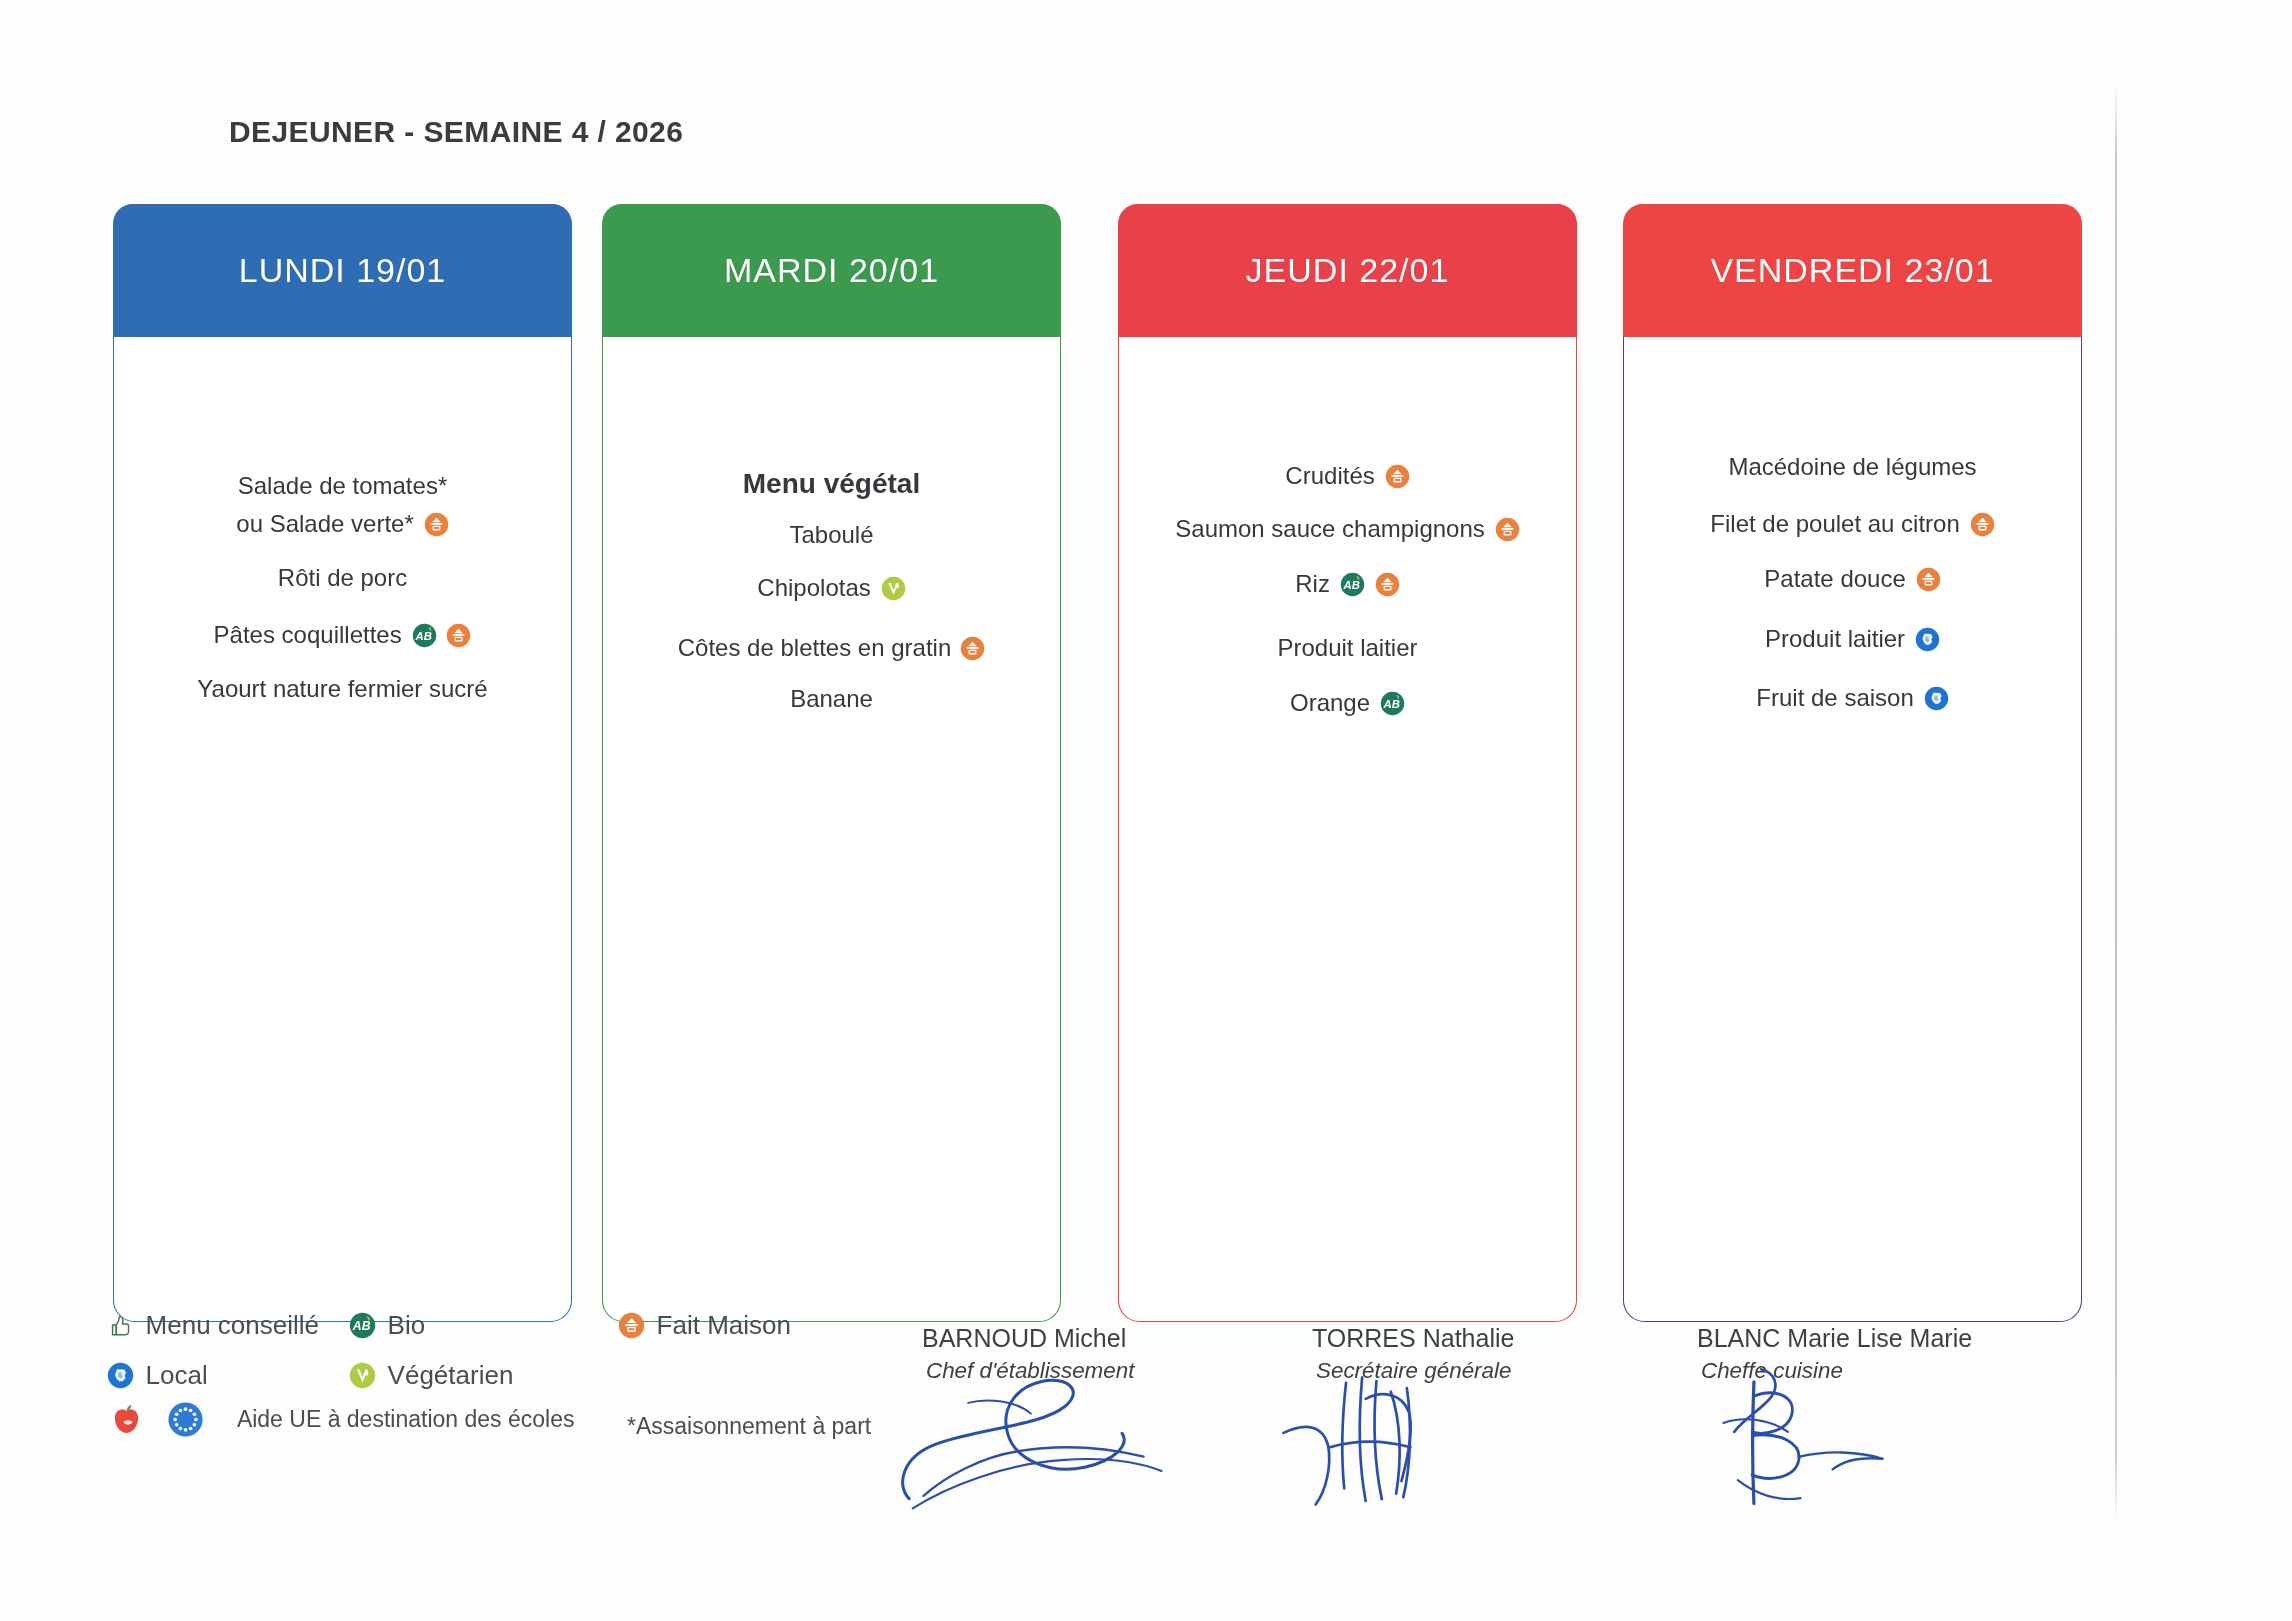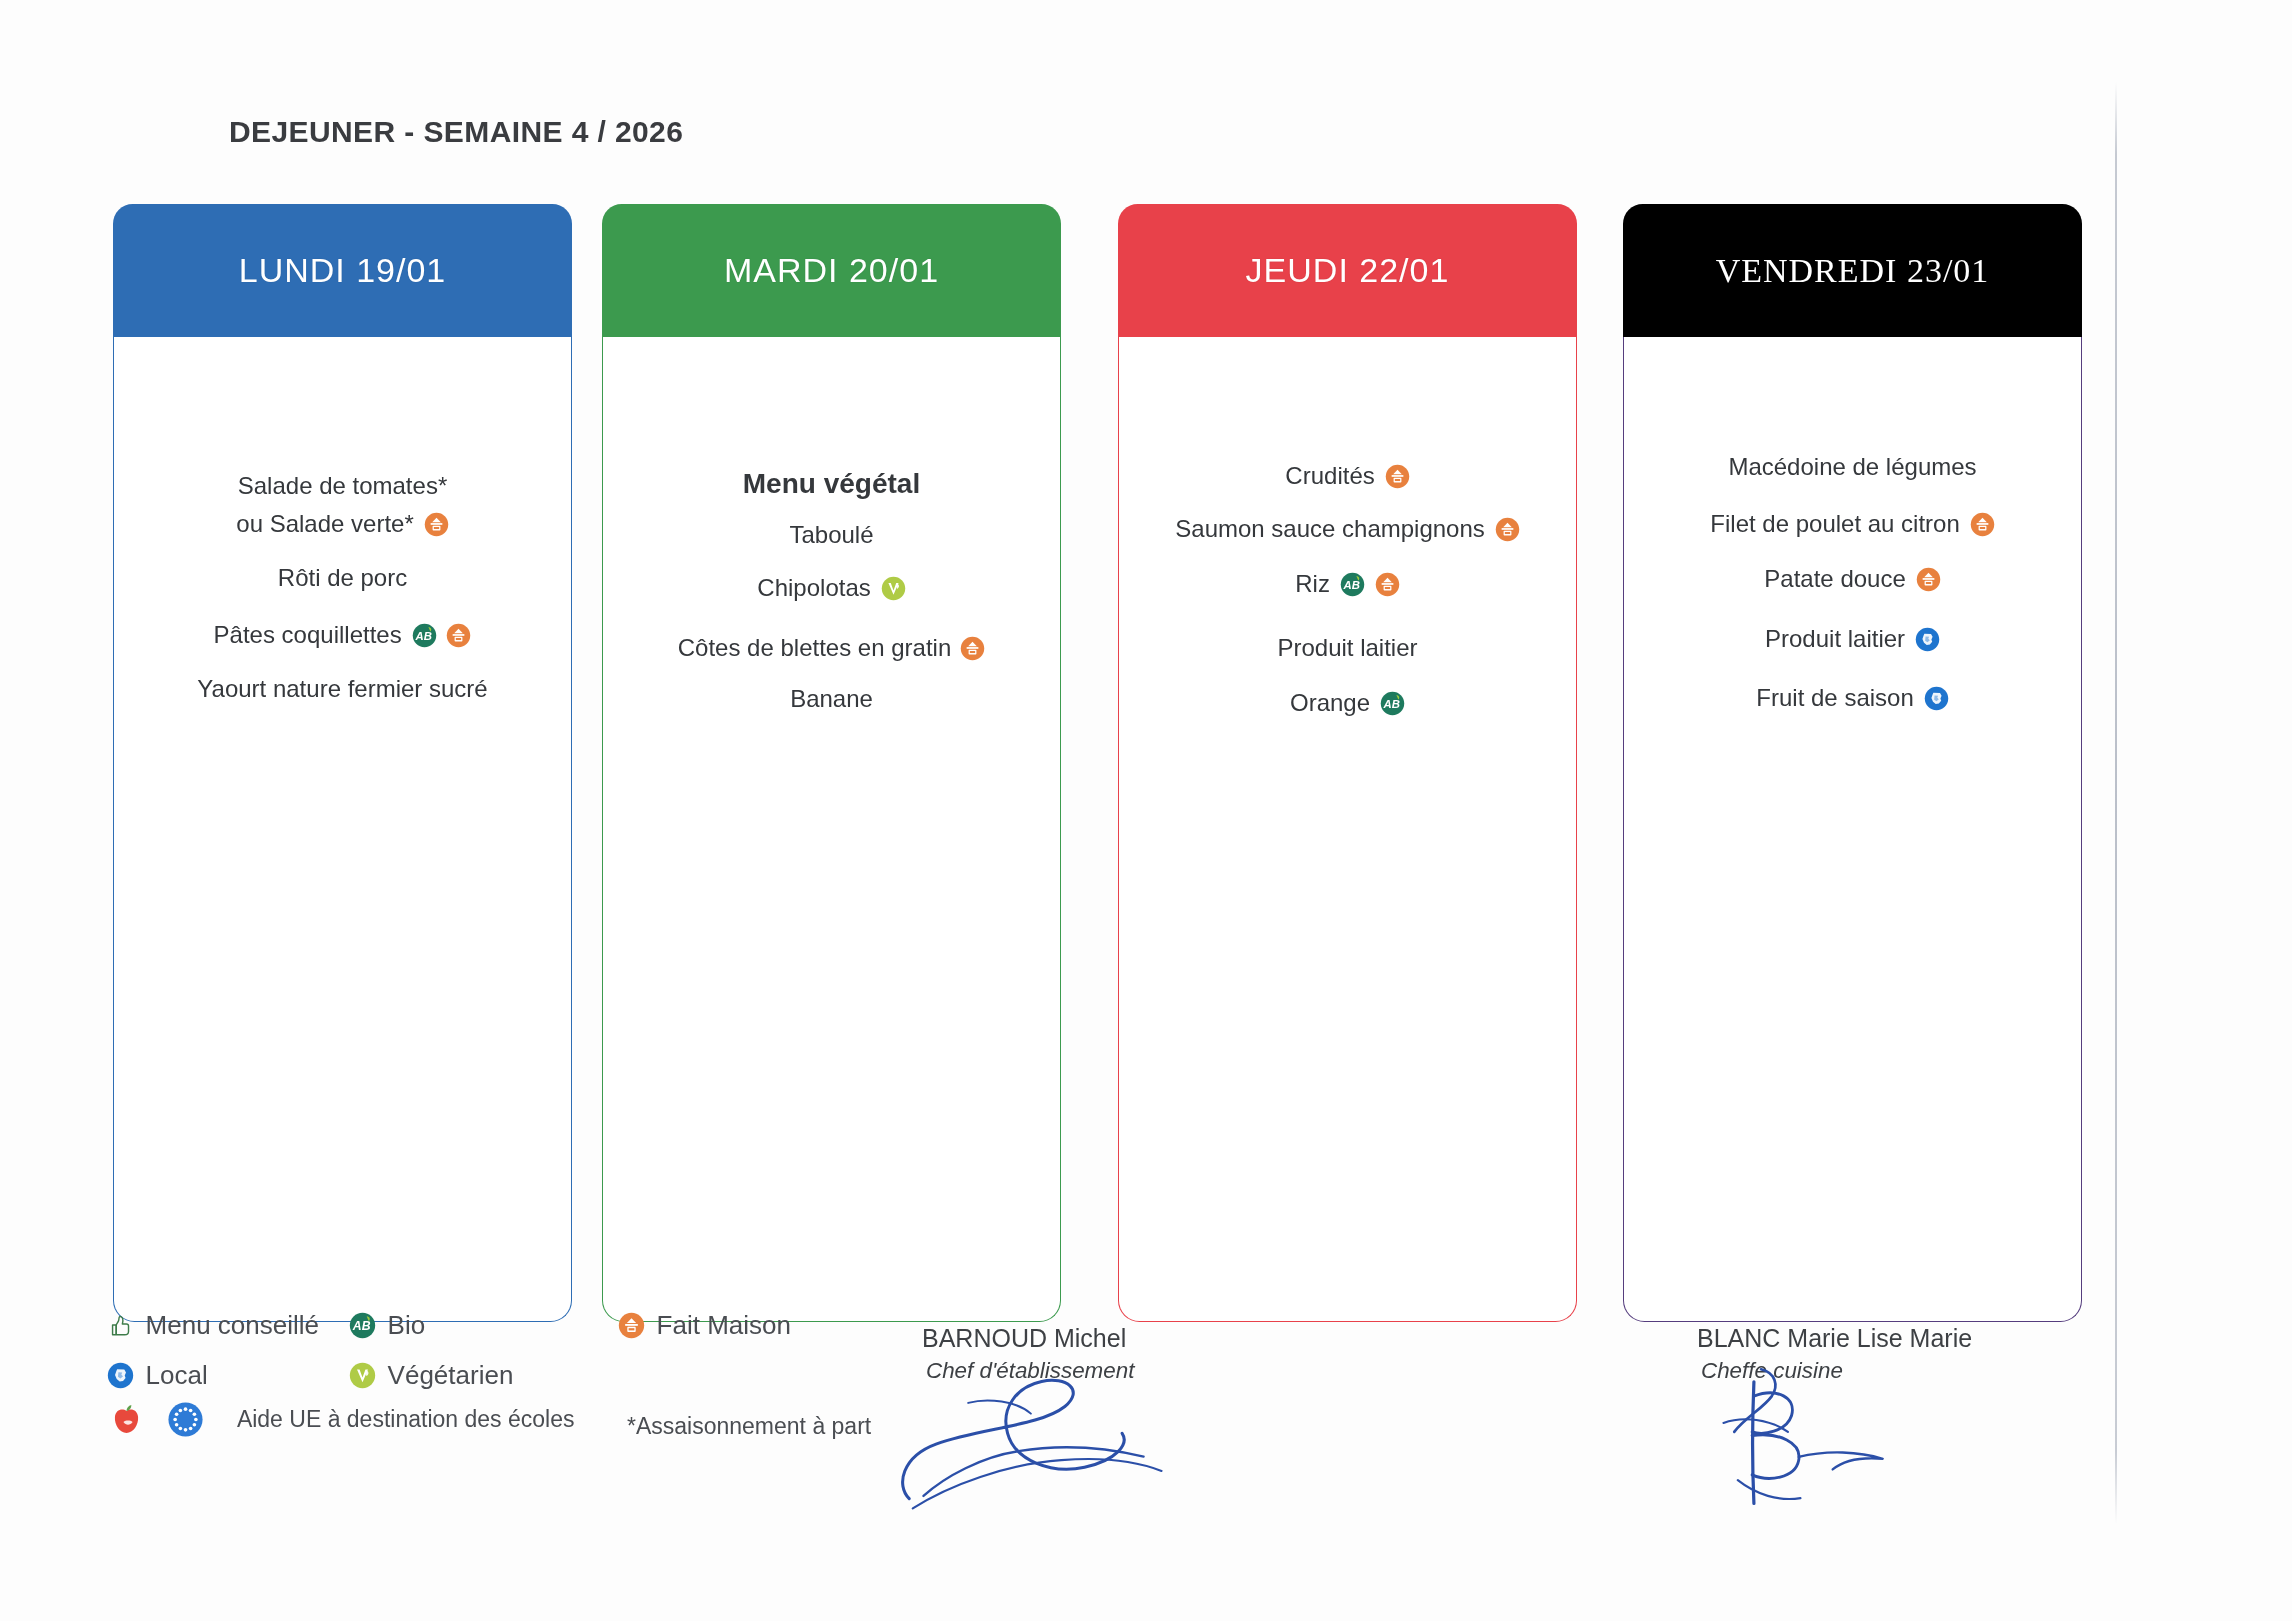--- a/index.html
+++ b/index.html
@@ -351,21 +351,21 @@
                   <circle cx="16" cy="16" r="15" fill="#1E7A5E"></circle>
                   <text x="15" y="21.5" font-family="Liberation Sans, sans-serif" font-size="14.5" font-weight="bold" fill="#ffffff" text-anchor="middle" font-style="italic">AB</text>
                   <path d="M21 5 C25 5.5 25.5 9 23.5 11 C22.5 8.5 21.5 6.5 21 5 Z" fill="#9BCB3B"></path>
                 </svg>
               </span>
             </div>
           </div>
         </div>
       </div>
       <div class="card card-c3">
-        <div class="card-head" style="background: #000000; font-family: Liberation Serif, serif;">
+        <div class="card-head" style="background: #ef4444;">
           <span>VENDREDI 23/01</span>
         </div>
         <div class="card-body" style="border-color: rgb(85, 61, 126);">
           <div class="menu-list" style="position: relative; height: 896px;">
             <div class="menu-line" style="position: absolute; top: 115px; left: 0px;">
               <span class="txt">Macédoine de légumes</span>
             </div>
             <div class="menu-line" style="position: absolute; top: 172px; left: 0px;">
               <span class="txt">Filet de poulet au citron</span>
               <span class="badge sm">
@@ -517,20 +517,38 @@
         <g fill="none" stroke="#2B4FA8" stroke-linecap="round" stroke-linejoin="round">
           <path d="M30 165 C15 150 22 118 60 104 C110 86 176 84 204 62 C226 44 206 28 178 34 C150 40 132 64 140 92 C148 122 188 138 226 130 C262 122 276 104 268 92" stroke-width="3.4"></path>
           <path d="M46 162 C70 140 112 118 152 112 C200 104 250 108 292 118" stroke-width="2.6"></path>
           <path d="M34 176 C74 150 140 126 200 122 C248 118 286 124 312 134" stroke-width="2.4"></path>
           <path d="M96 58 C118 52 150 56 166 70" stroke-width="2.2"></path>
         </g>
       </svg>
     </div>
   </div>
 
+  <div class="sig sig-2">
+    <div class="sig-name">TORRES Nathalie</div>
+    <div class="sig-role">Secrétaire générale</div>
+    <div class="sig-ink" style="left:-36px; top:23px;">
+      <svg width="251" height="170" viewBox="0 0 280 190">
+        <g fill="none" stroke="#2B4FA8" stroke-linecap="round" stroke-linejoin="round" stroke-width="3">
+          <path d="M8 96 C34 84 52 88 58 110 C62 132 56 160 44 176"></path>
+          <path d="M78 40 C74 76 72 118 76 158"></path>
+          <path d="M96 34 C92 80 92 130 100 172"></path>
+          <path d="M112 38 C108 84 110 132 118 170"></path>
+          <path d="M100 58 C118 48 140 52 148 72 C154 90 148 120 140 150"></path>
+          <path d="M128 50 C140 84 140 128 134 164"></path>
+          <path d="M146 46 C152 88 150 134 142 168"></path>
+          <path d="M60 112 C88 104 120 104 150 112"></path>
+        </g>
+      </svg>
+    </div>
+  </div>
 
   <div class="sig sig-3">
     <div class="sig-name">BLANC Marie Lise  Marie</div>
     <div class="sig-role">Cheffe cuisine</div>
     <div class="sig-ink" style="left:-49px; top:21.5px;">
       <svg width="287" height="170" viewBox="0 0 320 190">
         <g fill="none" stroke="#2B4FA8" stroke-linecap="round" stroke-linejoin="round">
           <path d="M126 26 C142 30 146 44 138 56 C128 70 108 80 96 96" stroke-width="3"></path>
           <path d="M118 40 C116 86 116 132 118 176" stroke-width="3.6"></path>
           <path d="M118 56 C144 46 166 58 160 78 C154 96 128 100 116 96" stroke-width="3.2"></path>

